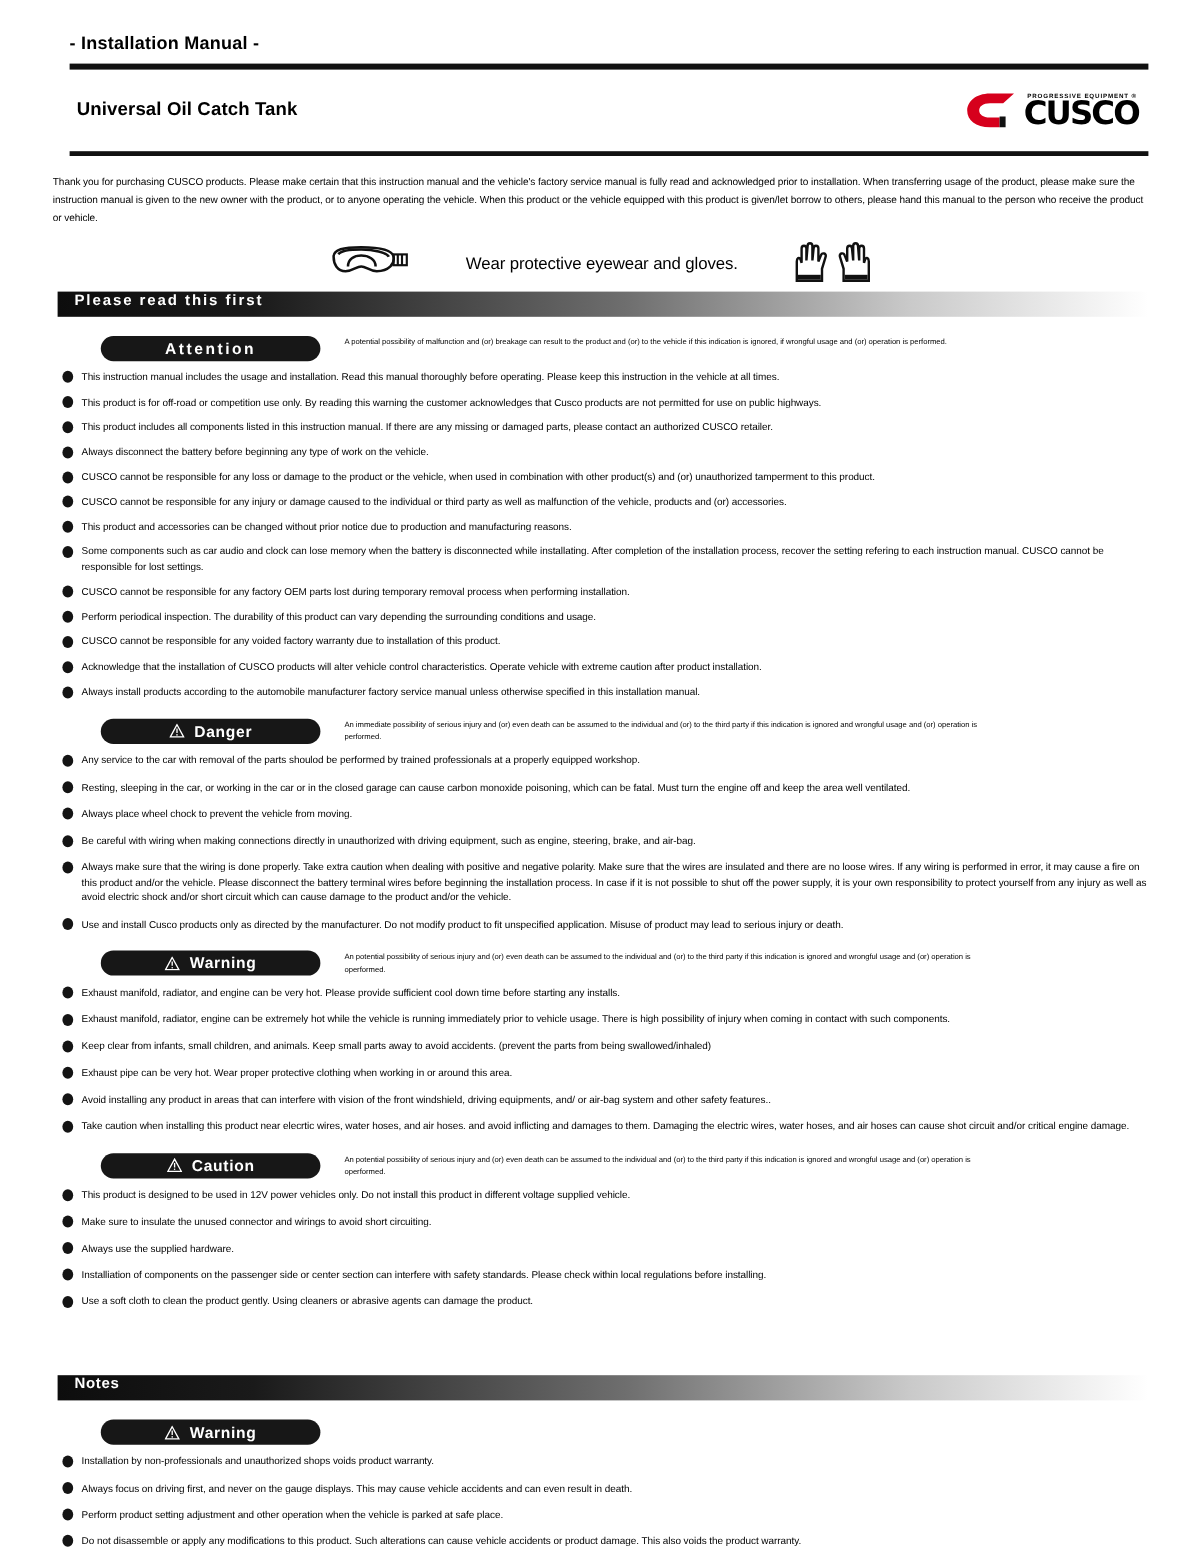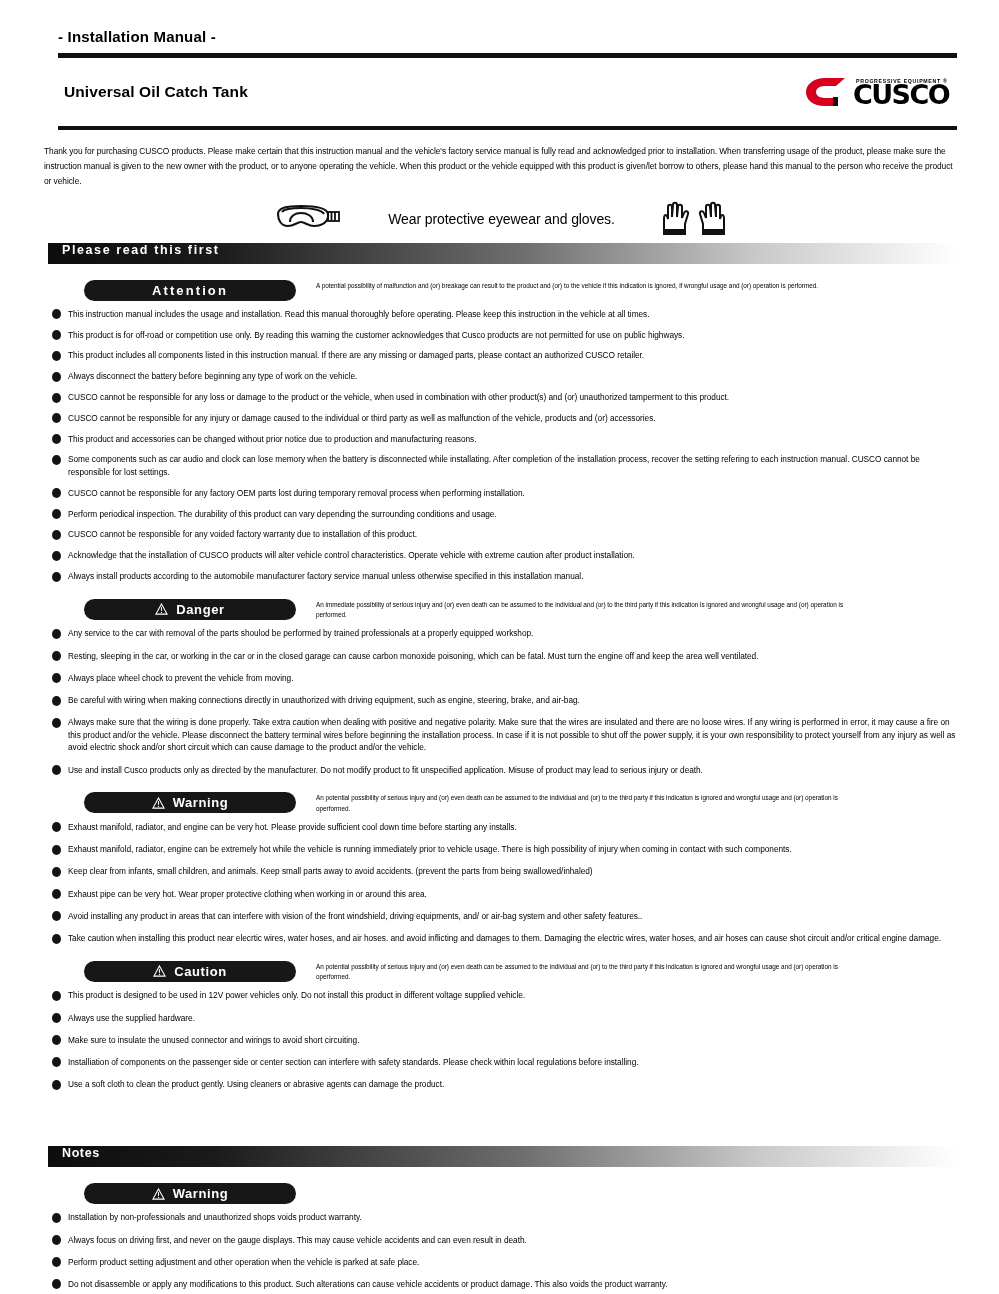--- a/index.html
+++ b/index.html
@@ -101,21 +101,21 @@
   }
   .bar-label.notes { letter-spacing: 0.6px; }
 
   
   .badge-row { display: flex; align-items: flex-start; margin-top: 16px; }
   .badge {
     background: #171717;
     color: #ffffff;
     border-radius: 12px;
     height: 21px;
-    width: 212px;
+    width: 183px;
     display: flex;
     align-items: center;
     justify-content: center;
     gap: 8px;
     flex: none;
     margin-left: 44px;
   }
   .badge-text {
     font-size: 13px;
     font-weight: bold;
@@ -289,22 +289,22 @@
           <path d="M7 1 L13 12 L1 12 Z" fill="none" stroke="#ffffff" stroke-width="1.2"></path>
           <path d="M7 4.5 L7 8.5" stroke="#ffffff" stroke-width="1.2"></path>
           <circle cx="7" cy="10.2" r="0.7" fill="#ffffff"></circle>
         </svg>
         <span class="badge-text tight">Caution</span>
       </div>
       <div class="badge-desc">An potential possibility of serious injury and (or) even death can be assumed to the individual and (or) to the third party if this indication is ignored and wrongful usage and (or) operation is operformed.</div>
     </div>
     <ul class="bullets wide">
       <li>This product is designed to be used in 12V power vehicles only.  Do not install this product in different voltage supplied vehicle.</li>
+      <li>Make sure to insulate the unused connector and wirings to avoid short circuiting.</li>
       <li>Always use the supplied hardware.</li>
-      <li>Make sure to insulate the unused connector and wirings to avoid short circuiting.</li>
       <li>Installiation of components on the passenger side or center section can interfere with safety standards. Please check within local regulations before installing.</li>
       <li>Use a soft cloth to clean the product gently. Using cleaners or abrasive agents can damage the product.</li>
     </ul>
   </div>
 
   <div class="spacer-lg"></div>
 
   <div class="bar">
     <span class="bar-label notes">Notes</span>
   </div>

